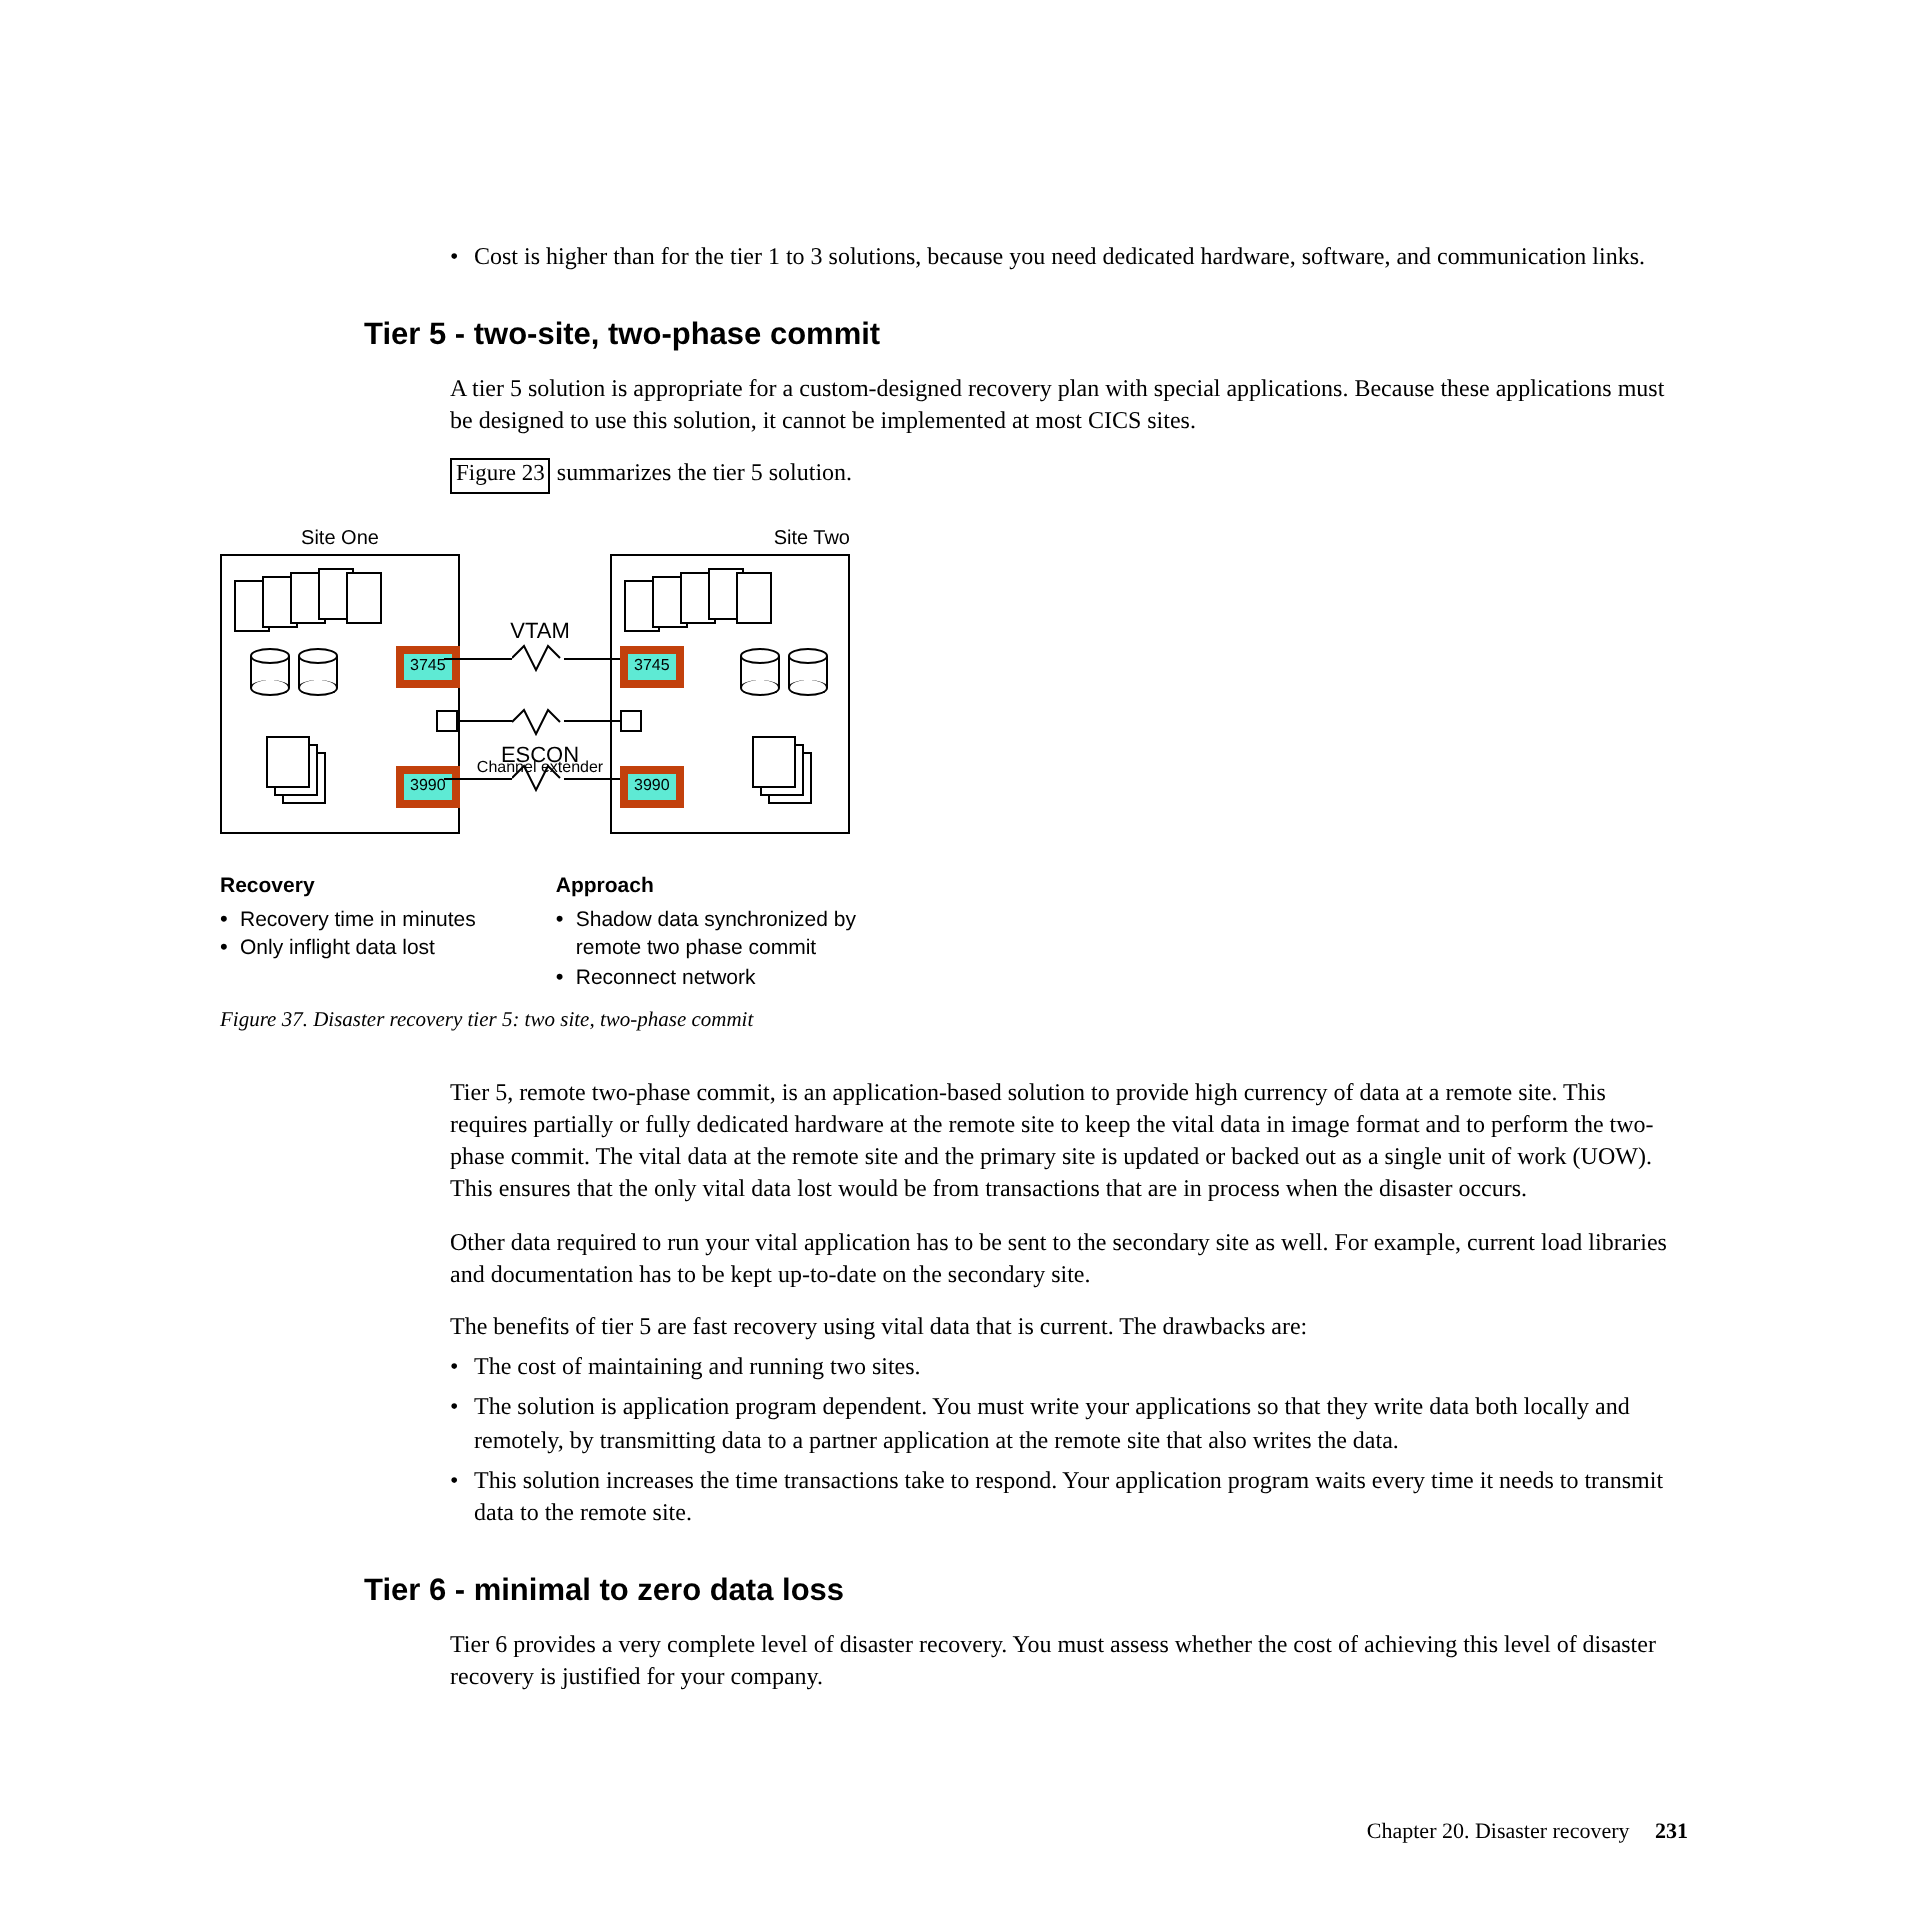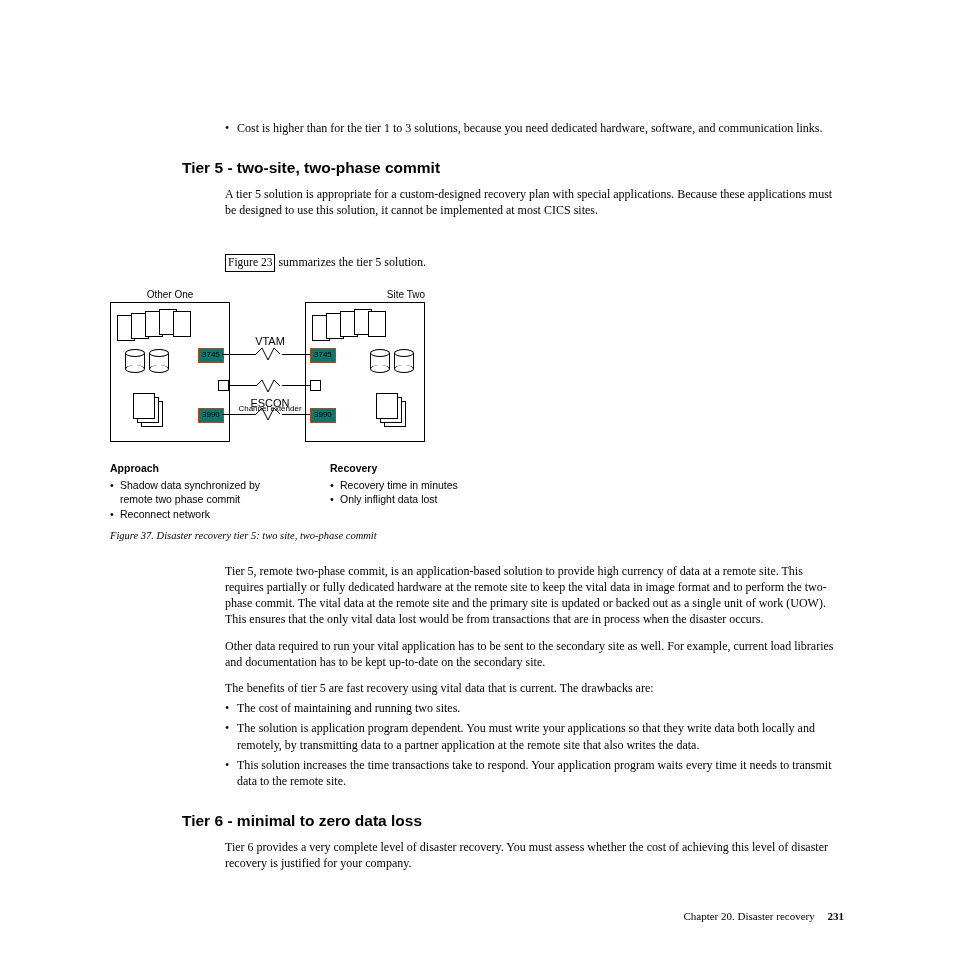--- a/index.html
+++ b/index.html
@@ -37,21 +37,20 @@
     margin-left: 72px;
   }
   .para {
     margin-bottom: 10px;
   }
   .figref {
     border: 1px solid #000;
     padding: 0 2px;
     display: inline-block;
     font-size: 11.5px;
-    margin-top: 26px;
   }
   
   .diagram {
     margin-top: 16px;
     margin-bottom: 8px;
     position: relative;
     height: 165px;
   }
   .site-label {
     font-family: Arial, Helvetica, sans-serif;
@@ -81,21 +80,21 @@
   .cyl {
     width: 20px; height: 24px;
     position: relative;
   }
   .cyl .body { position:absolute; left:0; right:0; top:4px; bottom:4px; border-left:1px solid #000; border-right:1px solid #000; }
   .cyl .top { position:absolute; left:0; right:0; top:0; height:8px; border:1px solid #000; border-radius:50%; background:#fff; }
   .cyl .bot { position:absolute; left:0; right:0; bottom:0; height:8px; border:1px solid #000; border-radius:50%; border-top:none; }
   .pages-icon { position:absolute; }
   .pages-icon div { position:absolute; width:22px; height:26px; border:1px solid #000; background:#fff; }
   .node-box {
-    position:absolute; border:1px solid #c2410c; background:#0f766e;
+    position:absolute; border:4px solid #c2410c; background:#5eead4;
     font-family: Arial, Helvetica, sans-serif; font-size:8px;
     padding:1px 3px;
   }
   .mini-sq { position:absolute; width:11px; height:11px; border:1px solid #000; background:#fff; }
   .link-lbl { position:absolute; font-family:Arial,Helvetica,sans-serif; font-size:11px; text-align:center; }
   .hline { position:absolute; height:1px; background:#000; }
   .zig { position:absolute; }
   
   .diag-cols {
     display:flex;
@@ -132,21 +131,21 @@
   <h2 class="section">Tier 5 - two-site, two-phase commit</h2>
 
   <div class="indented-block">
     <p class="para">A tier 5 solution is appropriate for a custom-designed recovery plan with special applications. Because these applications must be designed to use this solution, it cannot be implemented at most CICS sites.</p>
     <p class="para">
       <span class="figref">Figure 23</span><span> summarizes the tier 5 solution.</span>
     </p>
   </div>
 
   <div class="diagram">
-    <div class="site-label" style="left:0;top:0;width:120px;">Other One</div>
+    <div class="site-label" style="left:0;top:0;width:120px;">Site One</div>
     <div class="site-label" style="left:195px;top:0;width:120px;text-align:right;">Site Two</div>
 
     <div class="site-box" style="left:0;">
       <div class="rack">
         <div style="left:0;top:6px;"></div>
           <div style="left:14px;top:4px;"></div>
           <div style="left:28px;top:2px;"></div>
           <div style="left:42px;top:0;"></div>
           <div style="left:56px;top:2px;"></div>
       </div>
@@ -222,34 +221,34 @@
       </svg>
     <svg class="zig" style="left:146px;top:90px;width:26px;height:16px;">
         <polyline points="0,8 6,2 12,14 18,2 24,8" fill="none" stroke="#000" stroke-width="1"></polyline>
       </svg>
     <svg class="zig" style="left:146px;top:118px;width:26px;height:16px;">
         <polyline points="0,8 6,2 12,14 18,2 24,8" fill="none" stroke="#000" stroke-width="1"></polyline>
       </svg>
   </div>
 
   <div class="diag-cols">
+    <div class="diag-col">
+      <div class="diag-col-head">Recovery</div>
+      <ul>
+        <li>Recovery time in minutes</li>
+        <li>Only inflight data lost</li>
+      </ul>
+    </div>
     <div class="diag-col" style="width:180px;">
       <div class="diag-col-head">Approach</div>
       <ul>
         <li>Shadow data synchronized by remote two phase commit</li>
         <li>Reconnect network</li>
       </ul>
     </div>
-    <div class="diag-col">
-      <div class="diag-col-head">Recovery</div>
-      <ul>
-        <li>Recovery time in minutes</li>
-        <li>Only inflight data lost</li>
-      </ul>
-    </div>
   </div>
 
   <div class="fig-caption">Figure 37. Disaster recovery tier 5: two site, two-phase commit</div>
 
   <div class="indented-block">
     <p class="para">Tier 5, remote two-phase commit, is an application-based solution to provide high currency of data at a remote site. This requires partially or fully dedicated hardware at the remote site to keep the vital data in image format and to perform the two-phase commit. The vital data at the remote site and the primary site is updated or backed out as a single unit of work (UOW). This ensures that the only vital data lost would be from transactions that are in process when the disaster occurs.</p>
     <p class="para">Other data required to run your vital application has to be sent to the secondary site as well. For example, current load libraries and documentation has to be kept up-to-date on the secondary site.</p>
     <p class="para" style="margin-bottom:4px;">The benefits of tier 5 are fast recovery using vital data that is current. The drawbacks are:</p>
     <div class="bullet-line">
       <div class="dot">•</div>

